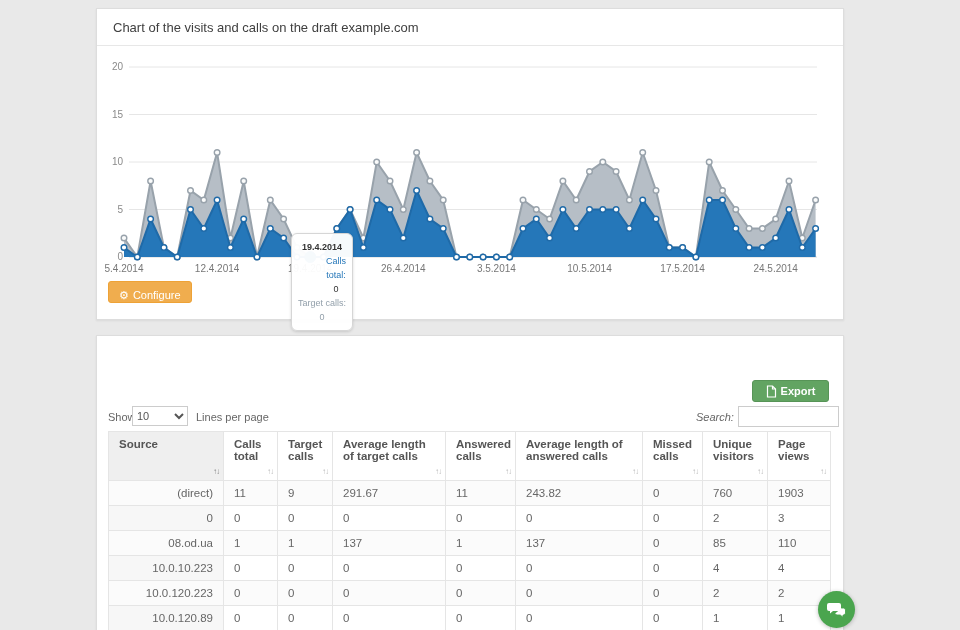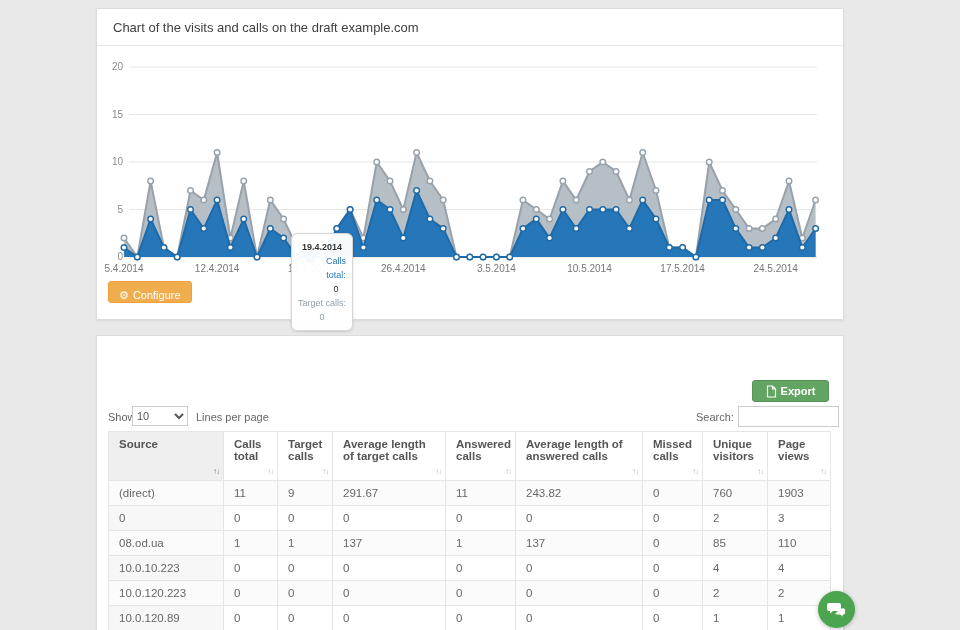--- a/index.html
+++ b/index.html
@@ -38,35 +38,35 @@
     font-size:11px; font-weight:bold; cursor:pointer; display:flex;
     align-items:center; justify-content:center; gap:4px;
     font-family:"Liberation Sans", sans-serif;text-align:right; }
   .controls-row { position:absolute; left:11px; top:70px; width:721px; height:22px;
     font-size:11px; color:#666; }
   #show-label { position:absolute; left:0; top:5px; }
   #page-size-select { position:absolute; left:24px; top:0; width:56px; height:20px;
     font-size:11px; color:#555; border:1px solid #ccc; background:#fff;
     font-family:"Liberation Sans", sans-serif; }
   #lines-label { position:absolute; left:88px; top:5px; }
-  #search-label { position:absolute; left:588px; top:5px; }
+  #search-label { position:absolute; left:588px; top:5px;font-style:italic; }
   #search-input { position:absolute; left:630px; top:0; width:101px; height:21px;
     border:1px solid #ccc; font-size:11px; padding:0 5px;
     font-family:"Liberation Sans", sans-serif; }
 
   
   #stats-table { position:absolute; left:11px; top:95px; width:722px;
     border-collapse:collapse; font-size:11.5px; color:#666; table-layout:fixed; }
   #stats-table th, #stats-table td { border:1px solid #e5e5e5; text-align:left; }
   #stats-table th { font-weight:bold; color:#555; padding:6px 16px 18px 10px;
     vertical-align:top; position:relative; height:38px; cursor:pointer; }
   #stats-table td { padding:6px 10px; height:24px; }
   #stats-table tbody tr:nth-child(odd) td { background:#fbfbfb; }
   #stats-table th.sorted { background:#efefef; }
-  #stats-table td.col-source { background:#f5f5f5; }
+  #stats-table td.col-source { background:#f5f5f5;text-align:right; }
   #stats-table tbody tr:nth-child(even) td.col-source { background:#f7f7f7; }
   .sort-icon { position:absolute; right:4px; bottom:4px; font-size:8px;
     color:#bbb; letter-spacing:-1px; }
   th.sorted .sort-icon { color:#888; }
 
   
   .cw0{width:115px}.cw1{width:54px}.cw2{width:55px}.cw3{width:113px}
   .cw4{width:70px}.cw5{width:127px}.cw6{width:60px}.cw7{width:65px}.cw8{width:63px}
 
   

